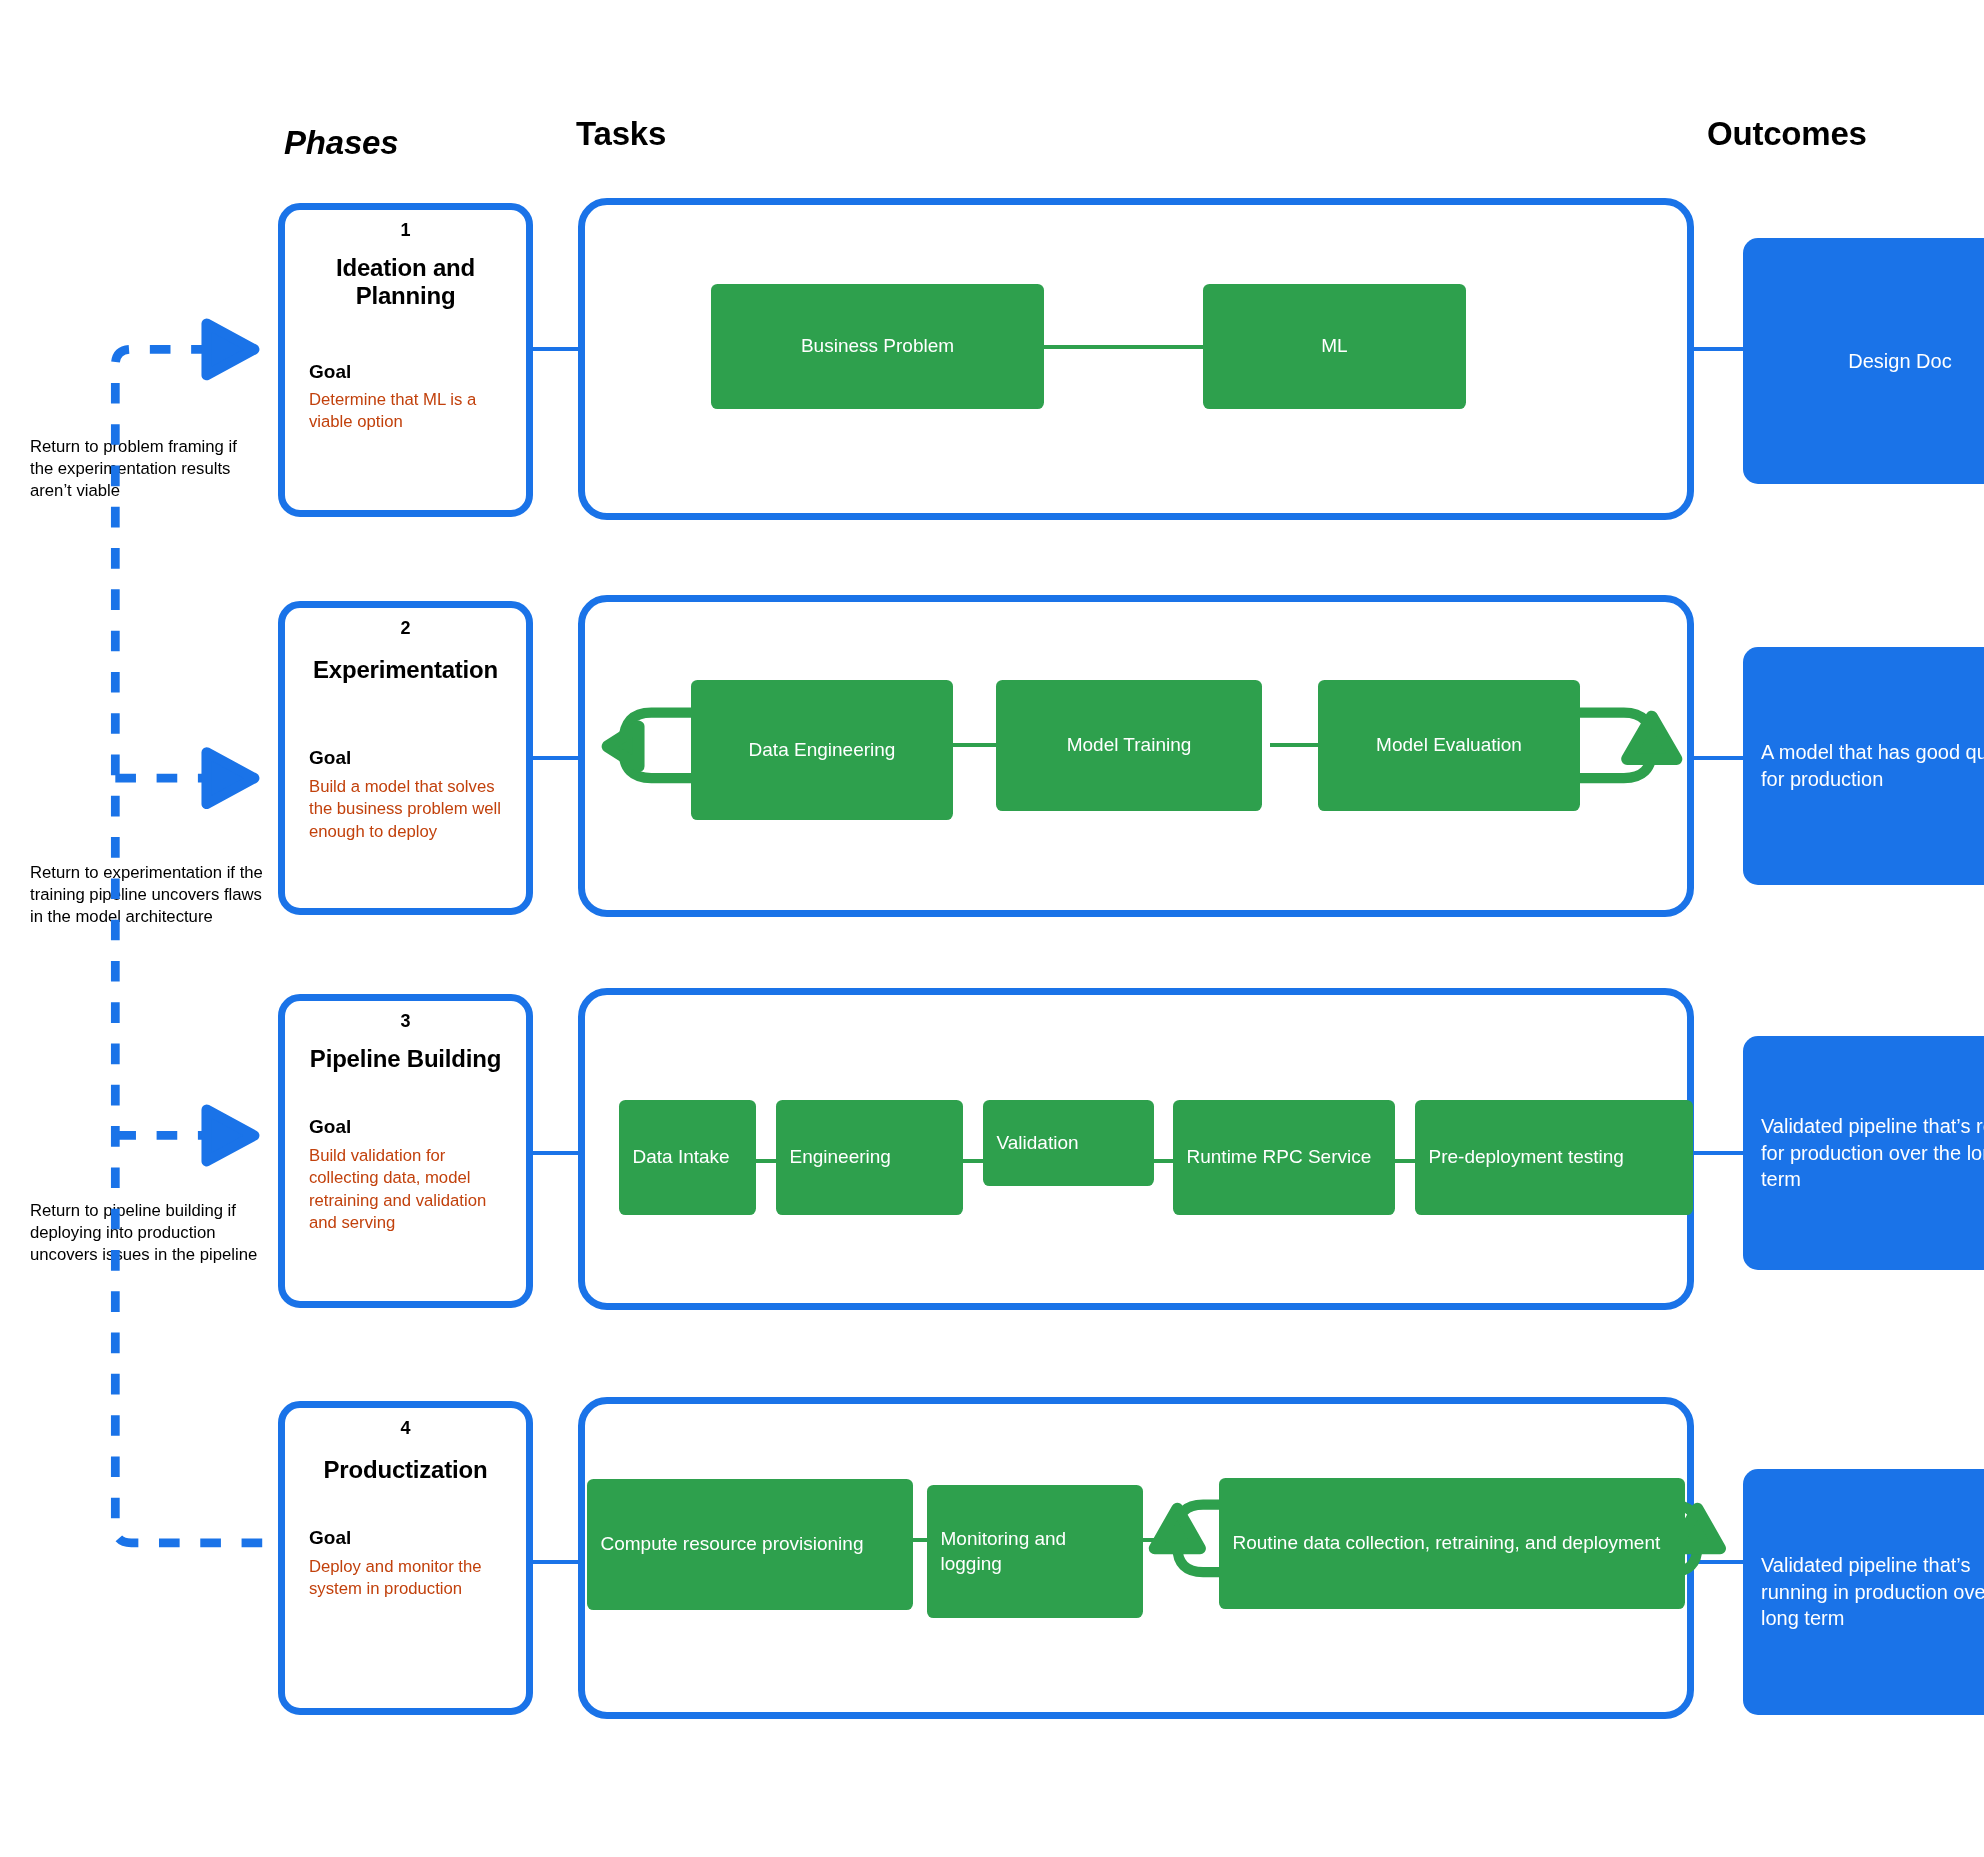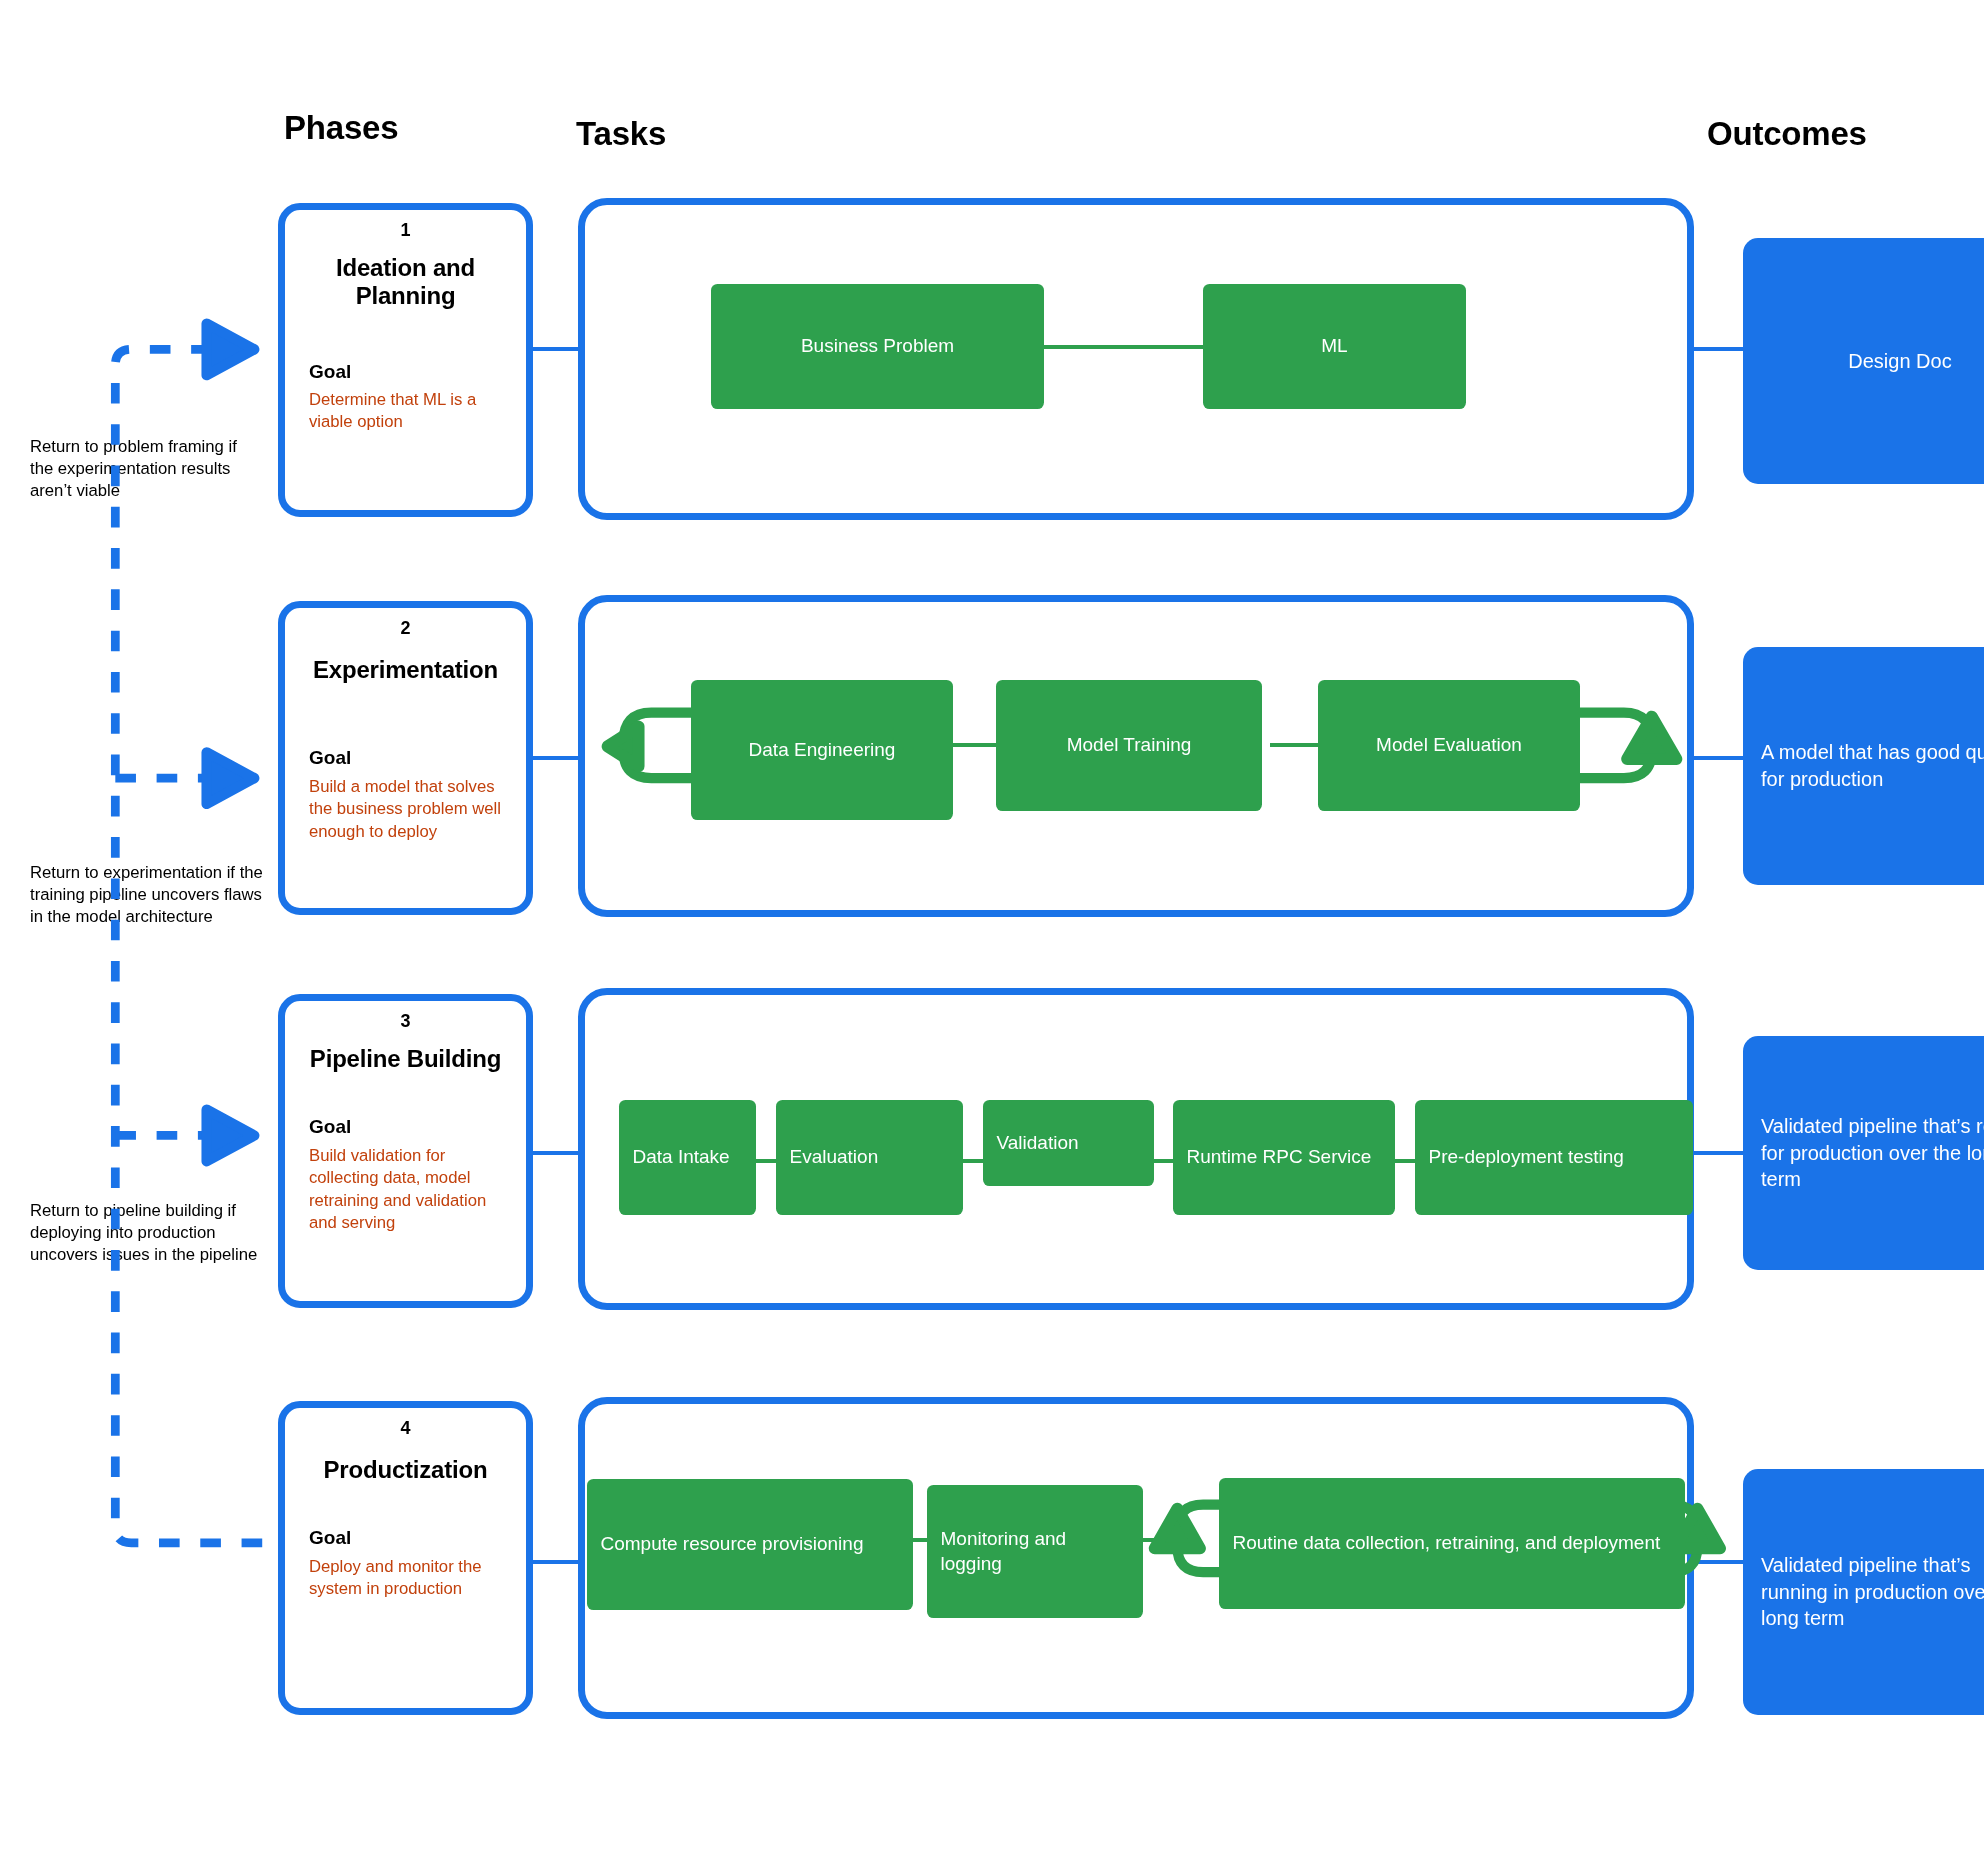--- a/index.html
+++ b/index.html
@@ -195,21 +195,21 @@
       <path d="M 2965 3800 L 3022 3900 L 2908 3900 Z" fill="#2ea04d" stroke="#2ea04d" stroke-width="30" stroke-linejoin="round"></path>
     </g>
 
     <g>
       <path d="M 4160 3790 L 4210 3790 Q 4275 3790 4275 3855 L 4275 3870" fill="none" stroke="#2ea04d" stroke-width="26" stroke-linecap="round"></path>
       <path d="M 4160 3960 L 4210 3960 Q 4275 3960 4275 3895 L 4275 3880" fill="none" stroke="#2ea04d" stroke-width="26" stroke-linecap="round"></path>
       <path d="M 4275 3800 L 4332 3900 L 4218 3900 Z" fill="#2ea04d" stroke="#2ea04d" stroke-width="30" stroke-linejoin="round"></path>
     </g>
   </svg>
 
-  <div class="col-header" style="left:284px; top:109px;">Phases</div>
+  <div class="col-header" style="left:284px; top:124px;font-style:italic;">Phases</div>
   <div class="col-header" style="left:576px; top:115px;">Tasks</div>
   <div class="col-header" style="left:1707px; top:115px;">Outcomes</div>
 
   <div class="blue-connector" style="left:532px; top:347px; width:48px;"></div>
   <div class="blue-connector" style="left:1691px; top:347px; width:52px;"></div>
 
   <div class="blue-connector" style="left:532px; top:756px; width:48px;"></div>
   <div class="blue-connector" style="left:1691px; top:756px; width:52px;"></div>
 
   <div class="blue-connector" style="left:532px; top:1151px; width:48px;"></div>
@@ -254,21 +254,21 @@
     <div class="phase-goal-label" style="top:115px;">Goal</div>
     <div class="phase-goal-text" style="top:144px;">Build validation for collecting data, model retraining and validation and serving</div>
   </div>
 
   <div class="tasks-panel" style="left:578px; top:988px; width:1116px; height:322px;"></div>
   <div class="green-connector" style="left:754px; top:1159px; width:24px;"></div>
   <div class="green-connector" style="left:961px; top:1159px; width:24px;"></div>
   <div class="green-connector" style="left:1151px; top:1159px; width:24px;"></div>
   <div class="green-connector" style="left:1393px; top:1159px; width:24px;"></div>
   <div class="task-box" style="left:619px; top:1100px; width:137px; height:115px;">Data Intake</div>
-  <div class="task-box" style="left:776px; top:1100px; width:187px; height:115px;">Evaluation</div>
+  <div class="task-box" style="left:776px; top:1100px; width:187px; height:115px;">Engineering</div>
   <div class="task-box" style="left:983px; top:1100px; width:171px; height:86px;">Validation</div>
   <div class="task-box" style="left:1173px; top:1100px; width:222px; height:115px;">Runtime RPC Service</div>
   <div class="task-box" style="left:1415px; top:1100px; width:278px; height:115px;">Pre-deployment testing</div>
 
   <div class="outcome-box" style="left:1743px; top:1036px; width:314px; height:234px;">Validated pipeline that’s ready for production over the long term</div>
 
   <div class="phase-card" style="left:278px; top:1401px; width:255px; height:314px;">
     <div class="phase-num">4</div>
     <div class="phase-title" style="top:48px;">Productization</div>
     <div class="phase-goal-label" style="top:119px;">Goal</div>

